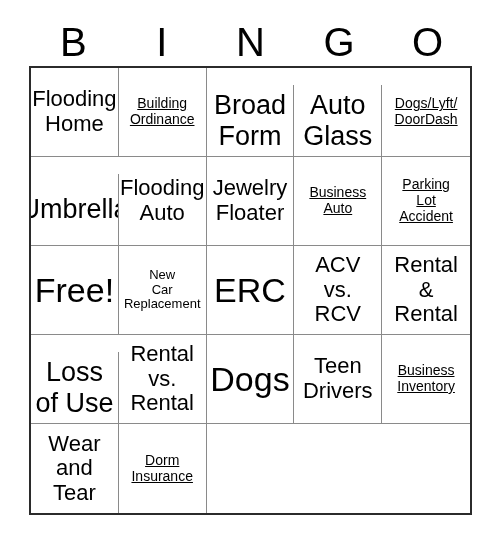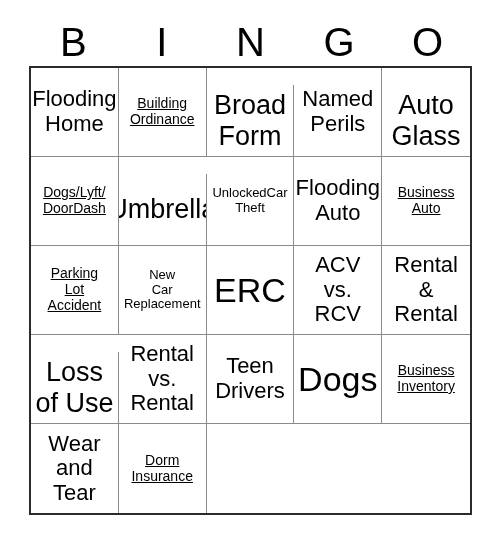--- a/index.html
+++ b/index.html
@@ -89,58 +89,57 @@
     <div class="hcell">O</div>
   </div>
 
   <div id="grid">
     <div class="cell fs-lg">Flooding
 Home</div>
     <div class="cell fs-md">Building
 Ordinance</div>
     <div class="cell fs-xl">Broad
 Form</div>
-    <div class="cell fs-lg">Named
-Perils</div>
     <div class="cell fs-xl">Auto
 Glass</div>
 
     <div class="cell fs-md">Dogs/Lyft/
 DoorDash</div>
     <div class="cell fs-xl">Umbrella</div>
-    <div class="cell fs-xs">UnlockedCar
-Theft</div>
     <div class="cell fs-lg">Flooding
 Auto</div>
+    <div class="cell fs-lg">Jewelry
+Floater</div>
 
     <div class="cell fs-md">Business
 Auto</div>
     <div class="cell fs-md">Parking
 Lot
 Accident</div>
+    <div class="cell fs-xxl">Free!</div>
     <div class="cell fs-xs">New
 Car
 Replacement</div>
     <div class="cell fs-xxl">ERC</div>
 
     <div class="cell fs-lg">ACV
 vs.
 RCV</div>
     <div class="cell fs-lg">Rental
 &amp;
 Rental</div>
     <div class="cell fs-xl">Loss
 of Use</div>
     <div class="cell fs-lg">Rental
 vs.
 Rental</div>
+    <div class="cell fs-xxl">Dogs</div>
+
     <div class="cell fs-lg">Teen
 Drivers</div>
-
-    <div class="cell fs-xxl">Dogs</div>
     <div class="cell fs-md">Business
 Inventory</div>
     <div class="cell fs-lg">Wear
 and
 Tear</div>
     <div class="cell fs-md">Dorm
 Insurance</div>
   </div>
 
 </div>

